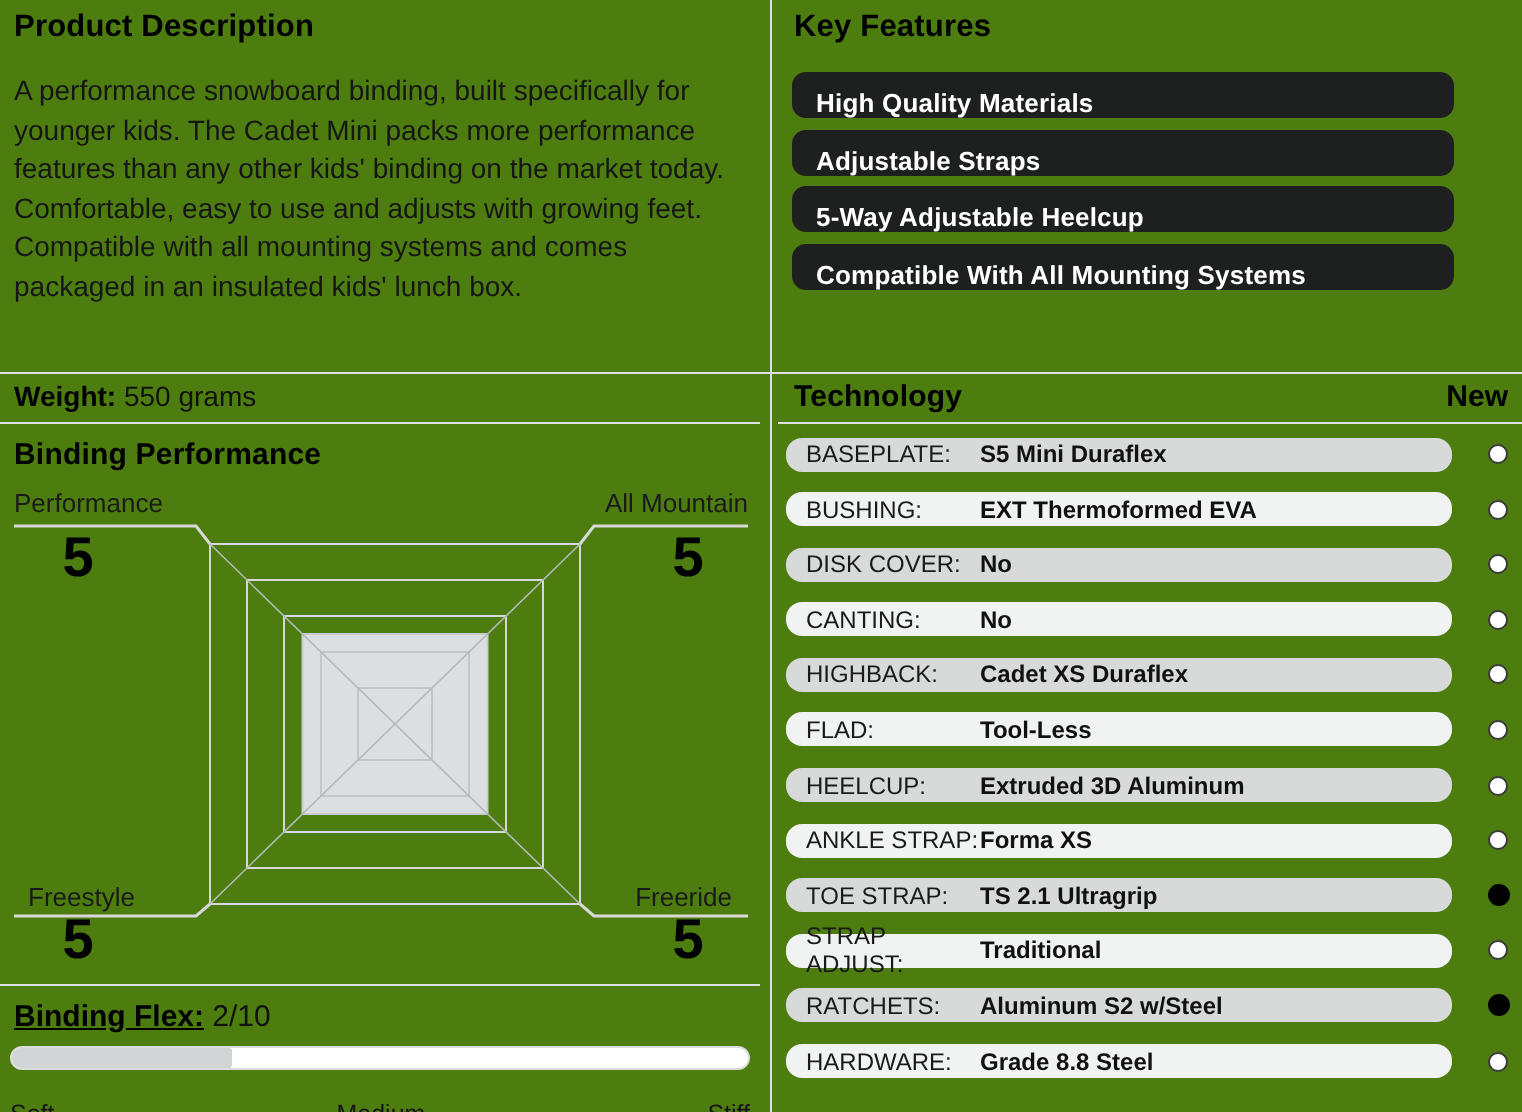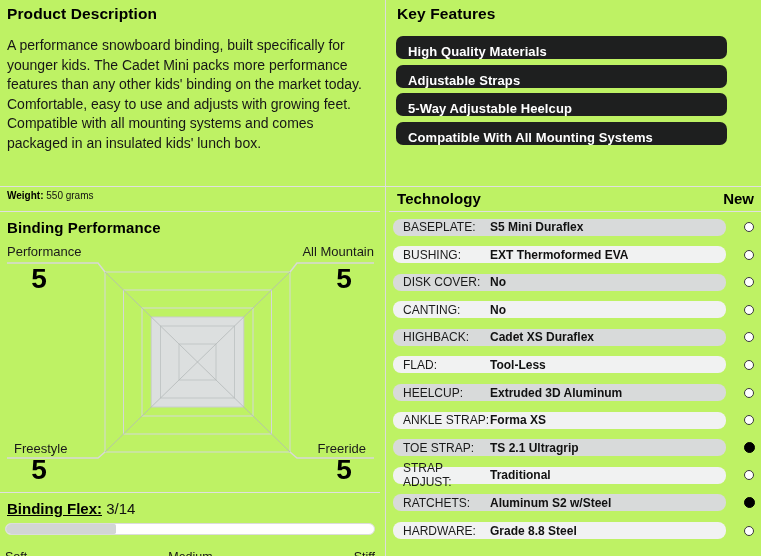--- a/index.html
+++ b/index.html
@@ -1,27 +1,27 @@
 <!DOCTYPE html>
 <html><head>
 <meta charset="utf-8">
 <style>
   html,body{margin:0;padding:0;background:#fff;}
   #screen{
-    position:relative;width:761px;height:556px;background:#bef264;overflow:hidden;
+    position:relative;width:761px;height:556px;background:#4d7c0f;overflow:hidden;
     font-family:"Liberation Sans","DejaVu Sans",sans-serif;color:#111;
   }
   .abs{position:absolute;}
   .h-divider{position:absolute;height:1px;background:#e0e0e0;}
   .v-divider{position:absolute;width:1px;background:#dcdcdc;}
   .section-title{font-size:15.5px;font-weight:bold;color:#000;letter-spacing:.1px;}
   
   #product-desc-title{left:7px;top:5px;}
   #product-desc-body{left:7px;top:36px;width:368px;font-size:14px;line-height:19.5px;color:#161616;}
-  #weight-row{left:7px;top:190px;font-size:10px;}
+  #weight-row{left:7px;top:190px;font-size:14px;}
   #weight-row b{font-weight:bold;color:#000;}
   #binding-perf-title{left:7px;top:219px;font-size:15px;}
   #radar-svg{left:0;top:240px;}
   .radar-label{font-size:13px;fill:#1a1a1a;}
   .radar-value{font-size:28px;font-weight:bold;fill:#000;}
   .grid-outer{fill:none;stroke:#d4d8d8;stroke-width:1;}
   .grid-inner{fill:none;stroke:#c2c7c7;stroke-width:1;}
   .axis-line{stroke:#b4b9b9;stroke-width:.8;}
   .connector{stroke:#d8d8d8;stroke-width:1.5;fill:none;}
   #flex-divider{top:492px;}
@@ -101,21 +101,21 @@
     <text class="radar-label" x="374" y="16" text-anchor="end">All Mountain</text>
     <text class="radar-value" x="344" y="48" text-anchor="middle">5</text>
     <text class="radar-label" x="14" y="213">Freestyle</text>
     <text class="radar-value" x="39" y="239" text-anchor="middle">5</text>
     <text class="radar-label" x="366" y="213" text-anchor="end">Freeride</text>
     <text class="radar-value" x="344" y="239" text-anchor="middle">5</text>
   </svg>
 
   <div class="abs" id="flex-title">
     <b>Binding Flex:</b>
-    <span>3/14</span>
+    <span>2/10</span>
   </div>
   <div class="abs" id="flex-track">
     <div id="flex-fill" style="width: 30%; background: rgb(210, 213, 213);"></div>
   </div>
   <div class="abs" id="flex-labels">
     <span>Soft</span>
     <span>Medium</span>
     <span>Stiff</span>
   </div>
 

